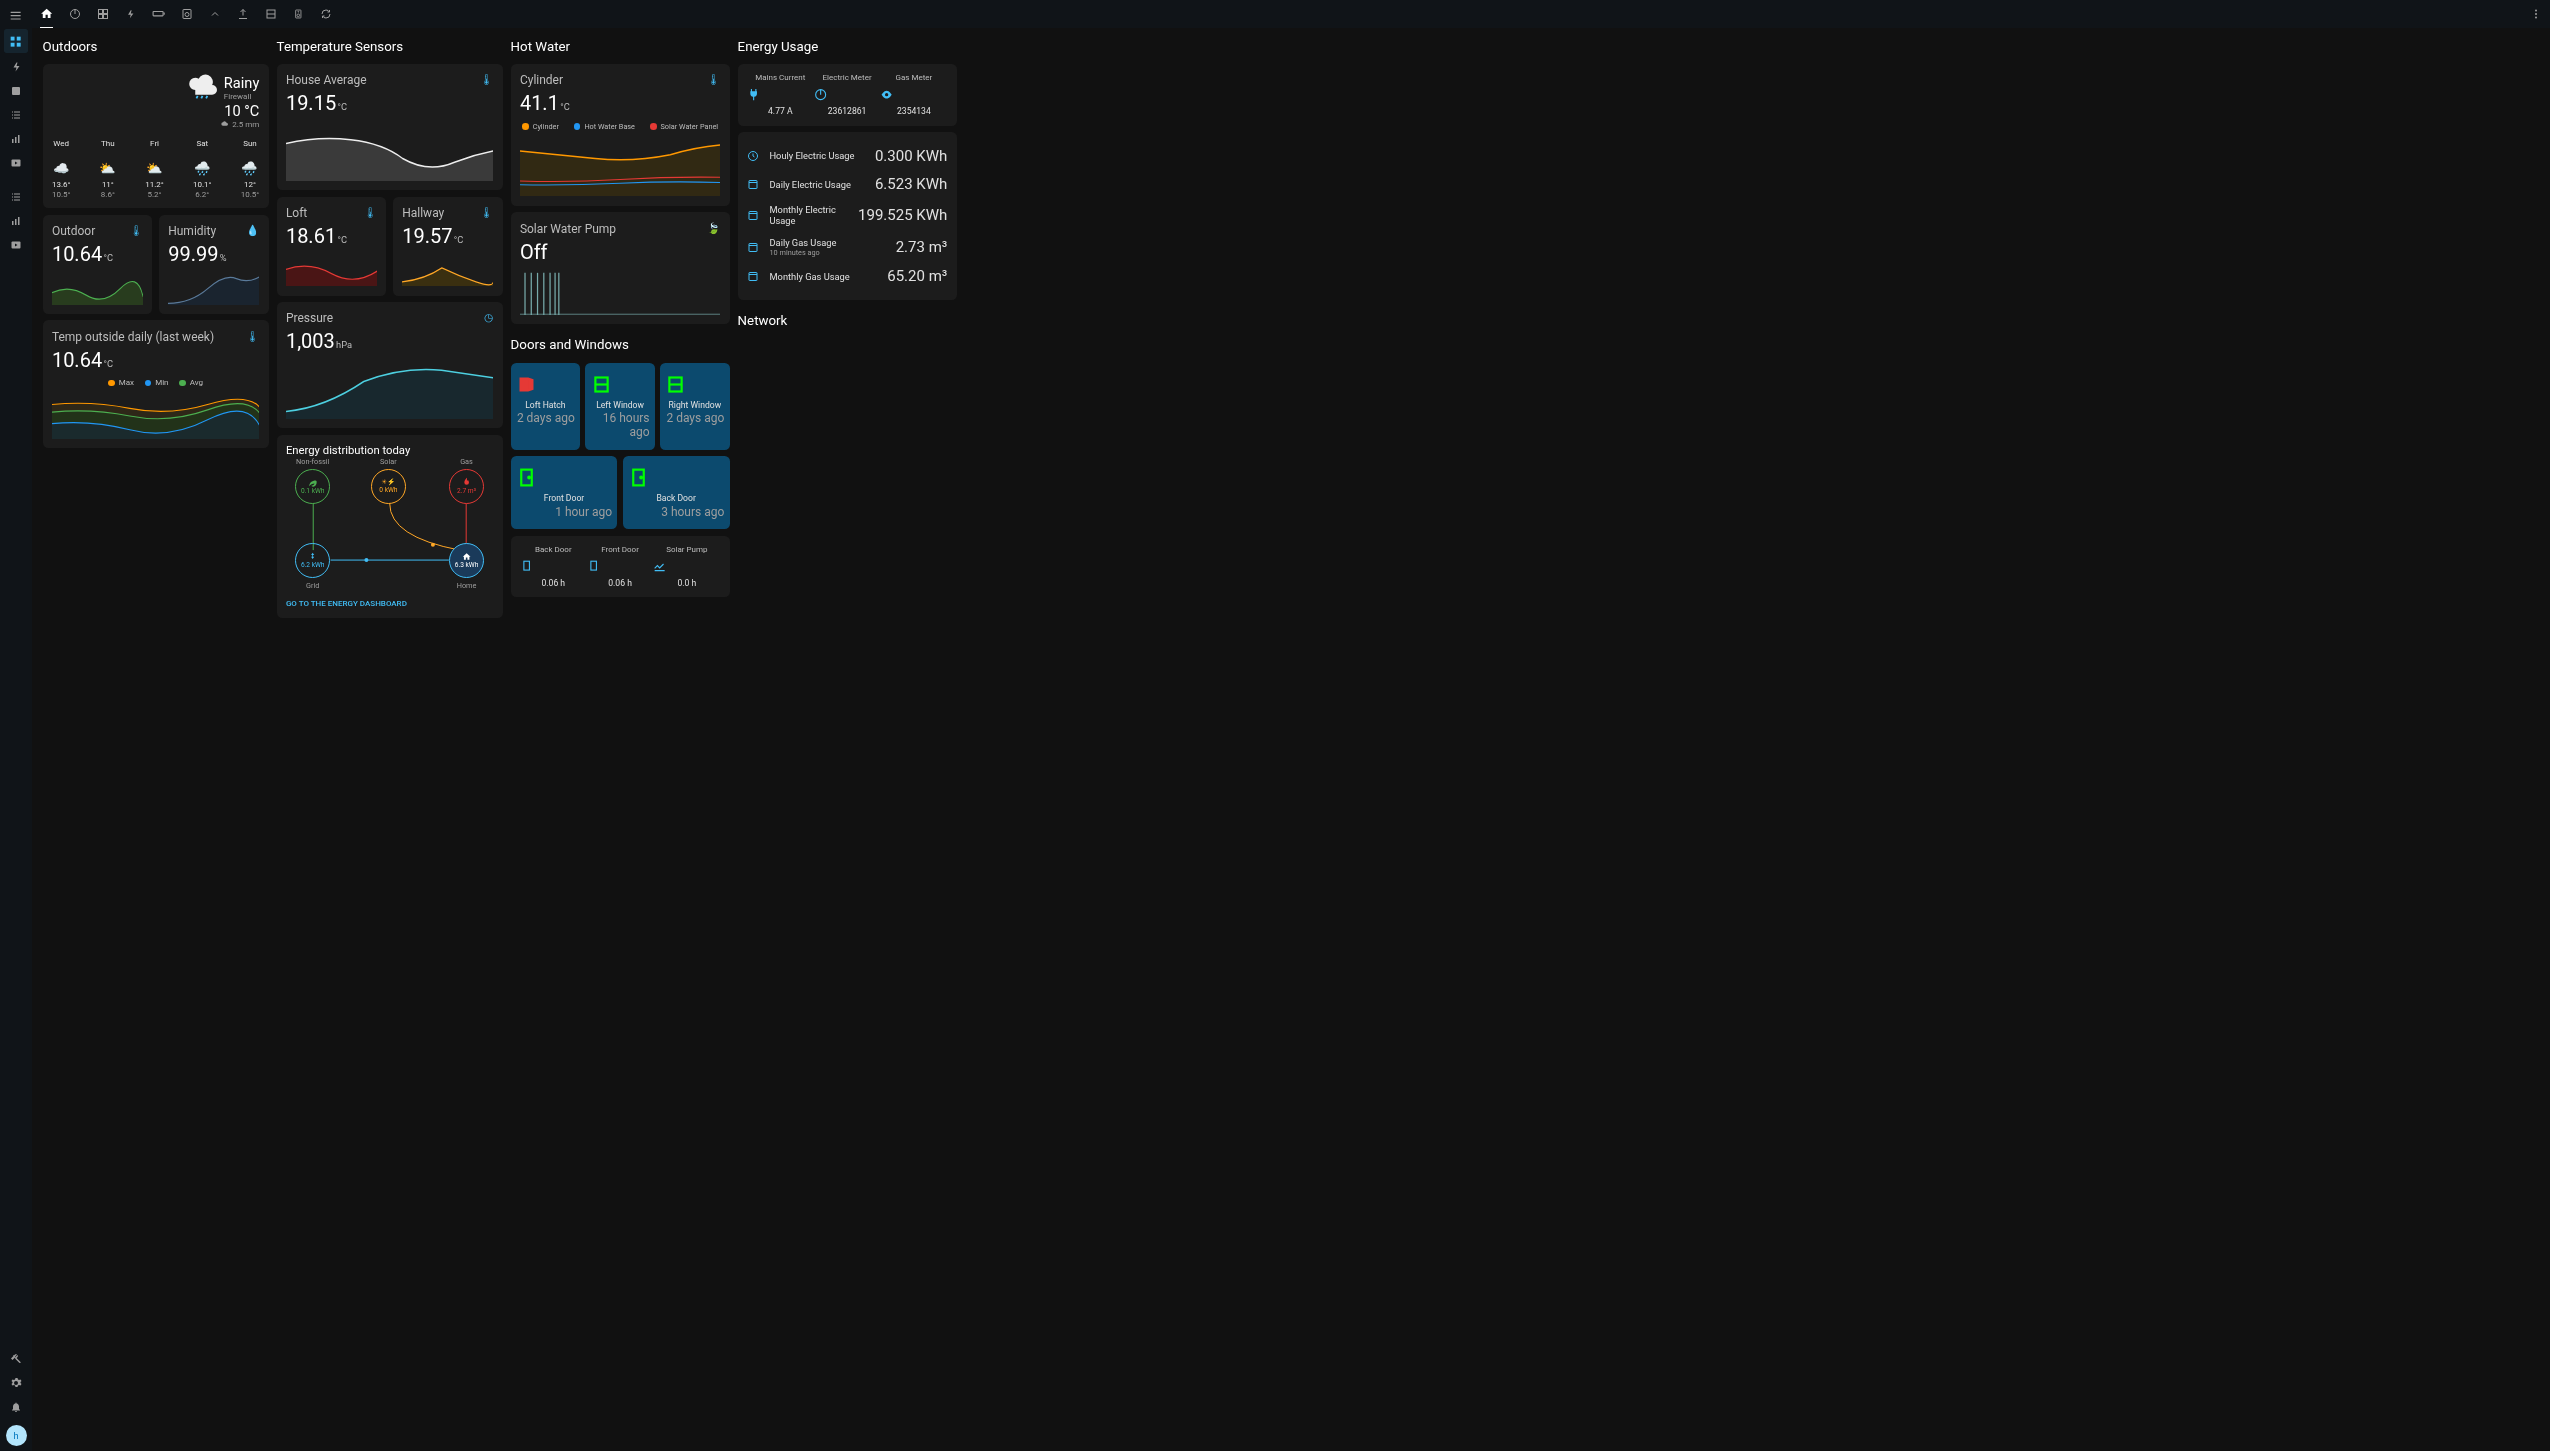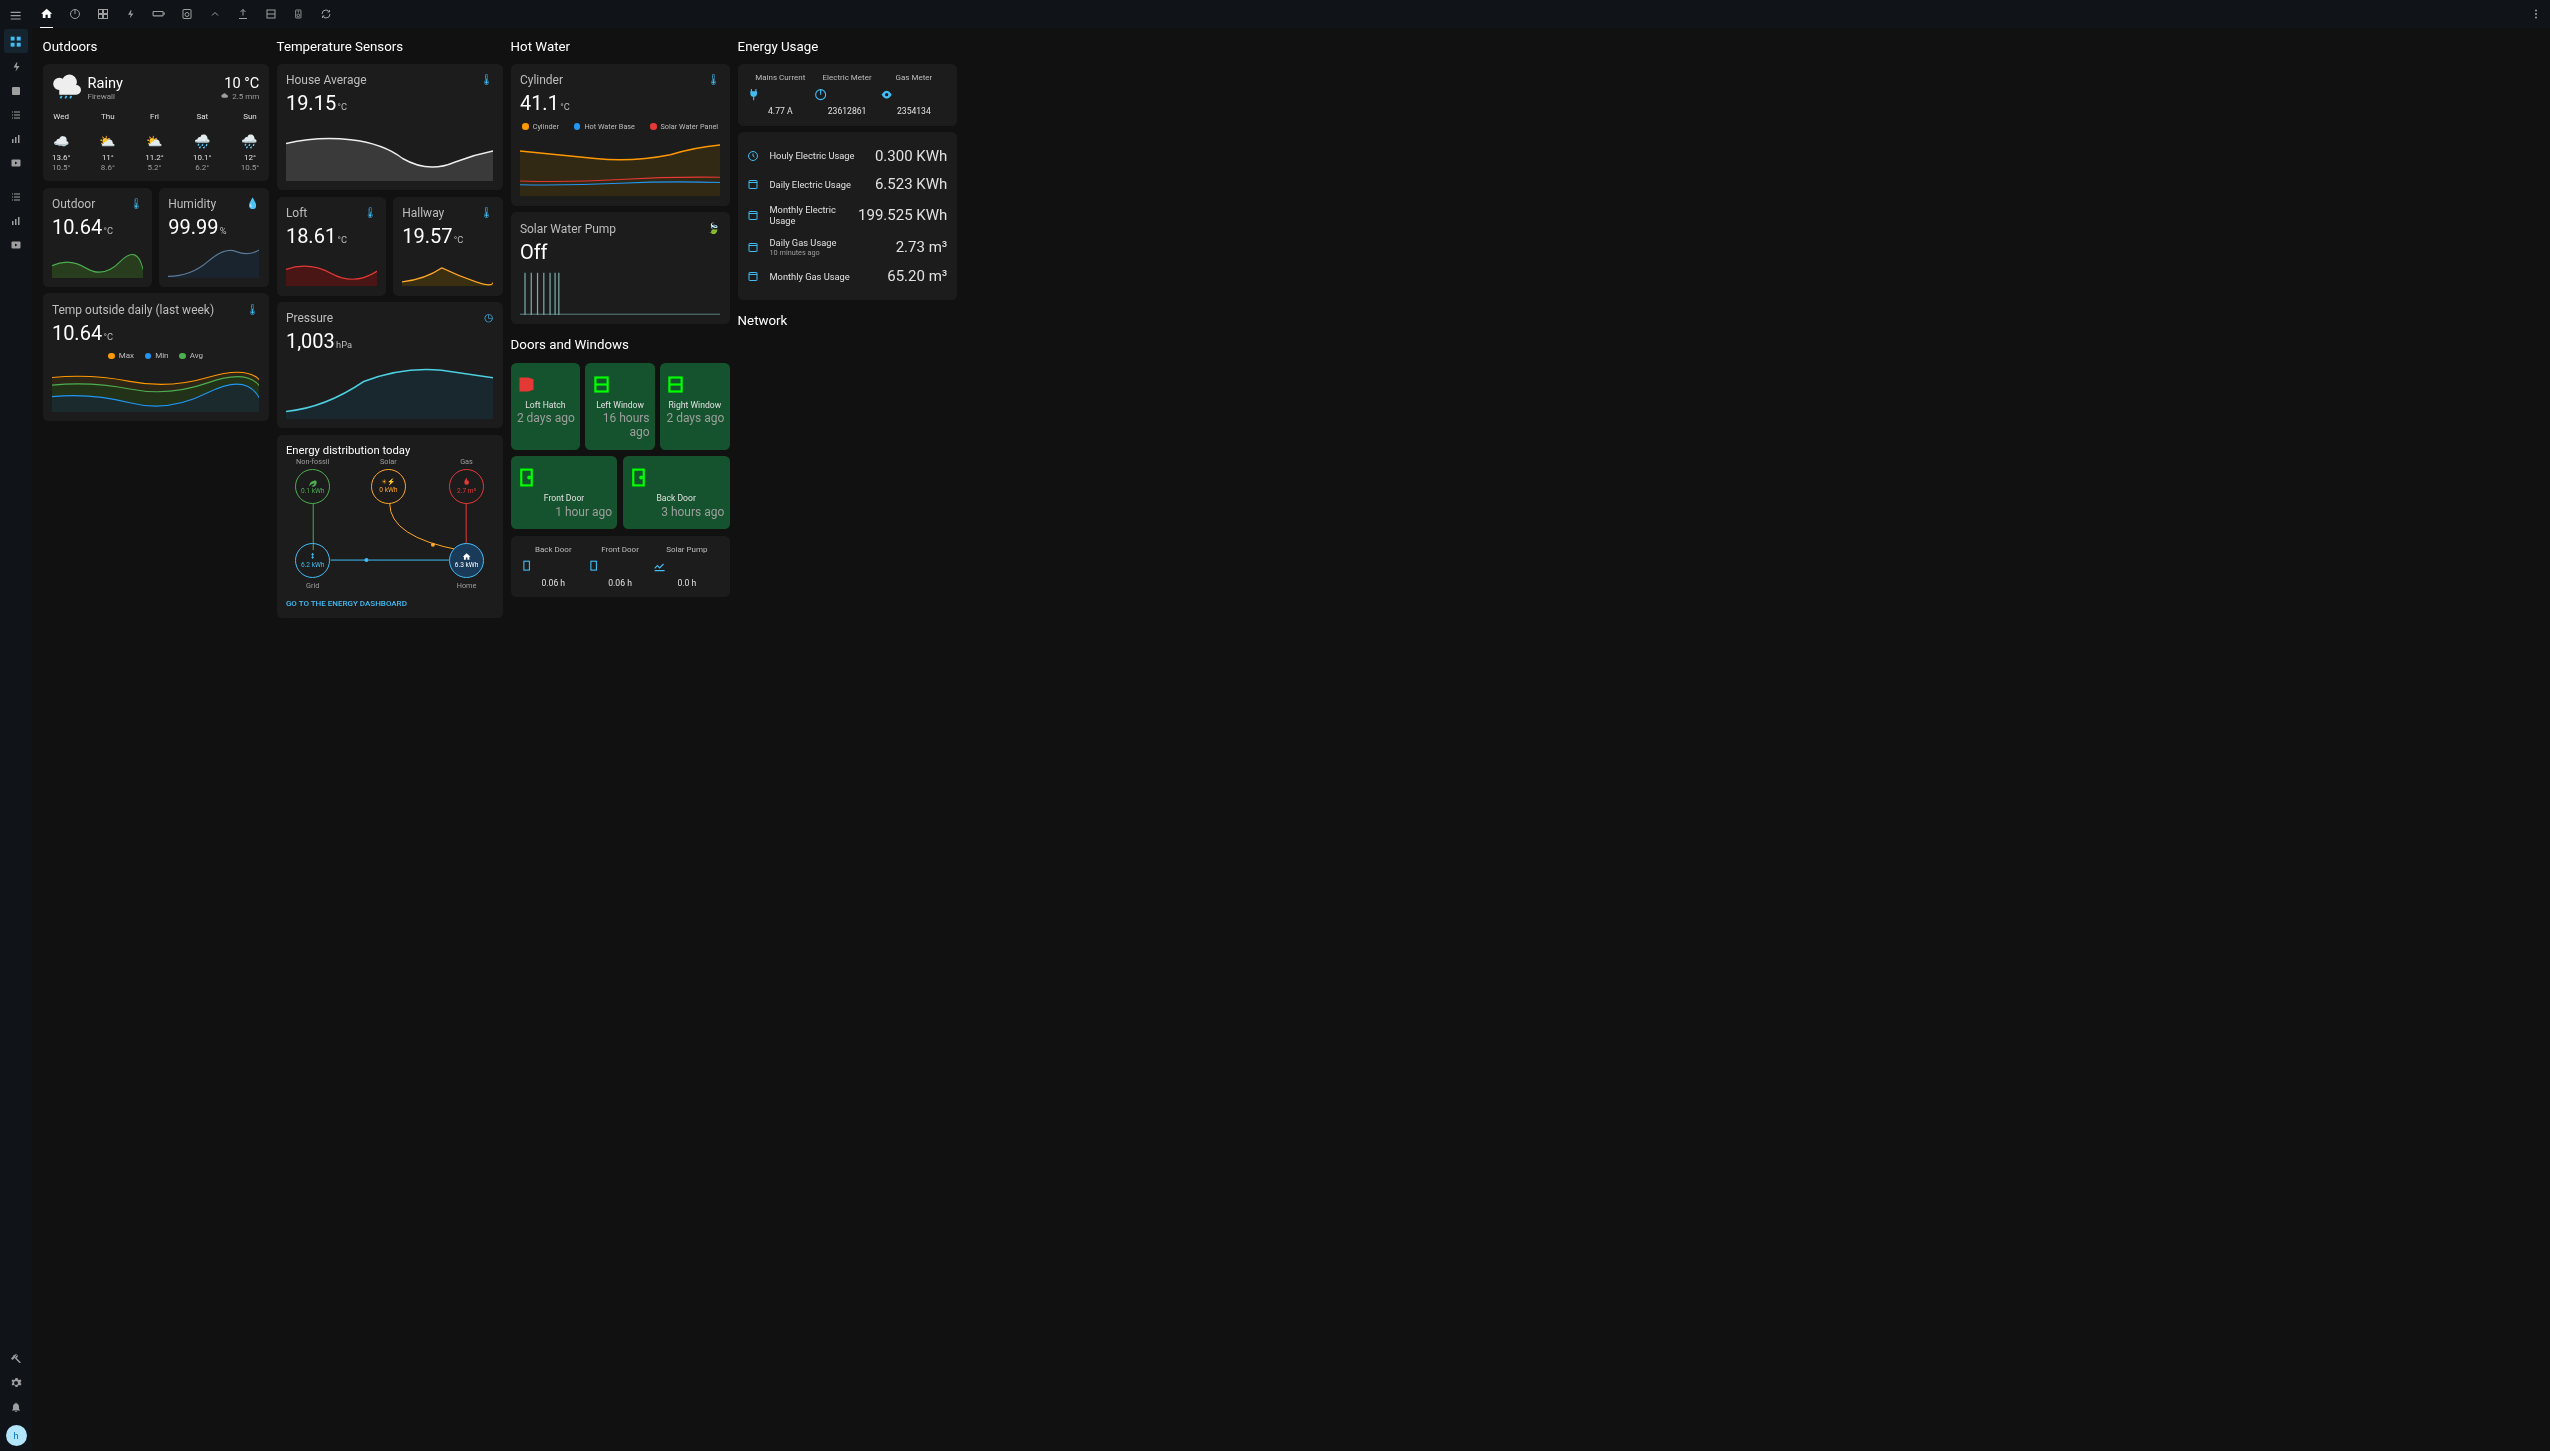--- a/index.html
+++ b/index.html
@@ -14,21 +14,21 @@
 .topbar { height:28px; background:#101418; display:flex; align-items:center; padding:0 8px; gap:16px; }
 .topbar-item { color:#9e9e9e; cursor:pointer; height:28px; display:flex; align-items:center; }
 .topbar-item.active { color:#fff; border-bottom:1.3px solid #fff; }
 .topbar-spacer { flex:1; }
 .content { flex:1; padding:10.6px; display:grid; grid-template-columns:226px 226px 219px 219px; gap:8px; align-items:start; }
 .col { display:flex; flex-direction:column; gap:6.6px; }
 .section-title { font-size:13.3px; font-weight:400; color:#fff; margin-bottom:4px; }
 .card { background:#1c1c1c; border-radius:5.3px; padding:9.3px; position:relative; }
 .card-row { display:flex; gap:6.6px; }
 .card-row > .card { flex:1; }
-.weather-main { display:flex; justify-content:space-between; align-items:center; }
+.weather-main { display:flex; justify-content:space-between; align-items:flex-end;flex-direction:column; }
 .weather-left { display:flex; gap:6.6px; align-items:center; }
 .weather-icon { font-size:25px; }
 .weather-cond { font-size:14.6px; color:#fff; }
 .weather-loc { font-size:8px; color:#9e9e9e; }
 .weather-temp { font-size:14.6px; color:#fff; text-align:right; }
 .weather-precip { font-size:8px; color:#9e9e9e; display:flex; align-items:center; gap:2.7px; justify-content:flex-end; }
 .forecast { display:flex; justify-content:space-between; margin-top:9.3px; }
 .forecast-day { text-align:center; font-size:8px; }
 .forecast-day .day { color:#e1e1e1; margin-bottom:13px; }
 .forecast-day .wicon { font-size:13.3px; margin:2.7px 0; }
@@ -48,21 +48,21 @@
 .entity-name { flex:1; font-size:9.3px; color:#e1e1e1; }
 .entity-sub { font-size:7.3px; color:#9e9e9e; }
 .entity-val { font-size:15px; color:#e1e1e1; }
 .glance { display:flex; justify-content:space-around; text-align:center; }
 .glance-item { flex:1; }
 .glance-name { font-size:8px; color:#bdbdbd; margin-bottom:5.3px; }
 .glance-icon { color:#41bdf5; margin:5.3px 0; }
 .glance-val { font-size:8.6px; color:#e1e1e1; margin-top:5.3px; }
 .door-grid { display:grid; grid-template-columns:1fr 1fr 1fr; gap:5.3px; }
 .door-grid.two { grid-template-columns:1fr 1fr; }
-.door-card { background:#14532d; border-radius:5.3px; padding:10.6px 5.3px; text-align:center; }
+.door-card { background:#0c4a6e; border-radius:5.3px; padding:10.6px 5.3px; text-align:center; }
 .door-icon { font-size:21px; margin-bottom:5.3px; }
 .door-name { font-size:8.6px; color:#e1e1e1; }
 .door-time { font-size:12px; color:#9e9e9e; margin-top:1.3px;text-align:right; }
 .energy-link { color:#41bdf5; font-size:8px; font-weight:500; margin-top:9.3px; display:block; text-transform:uppercase; }
 .energy-diagram { position:relative; height:133px; }
 .energy-node { position:absolute; text-align:center; }
 .energy-circle { width:35px; height:35px; border-radius:50%; border:1.3px solid; display:flex; flex-direction:column; align-items:center; justify-content:center; font-size:6.6px; margin:0 auto; }
 .energy-label { font-size:7.3px; color:#9e9e9e; margin-top:2.7px; }
 .energy-label-top { font-size:7.3px; color:#9e9e9e; margin-bottom:2.7px; }
 .net-row { display:flex; gap:6.6px; }

